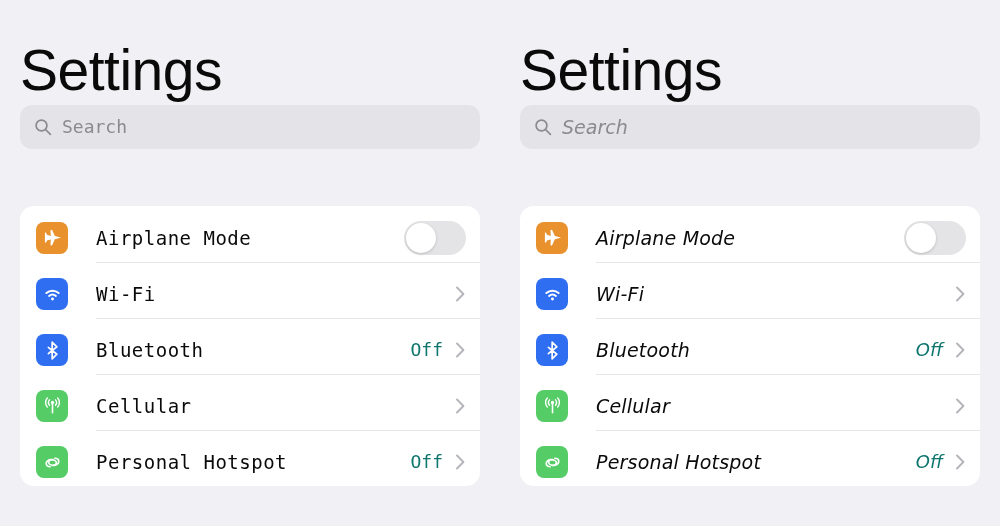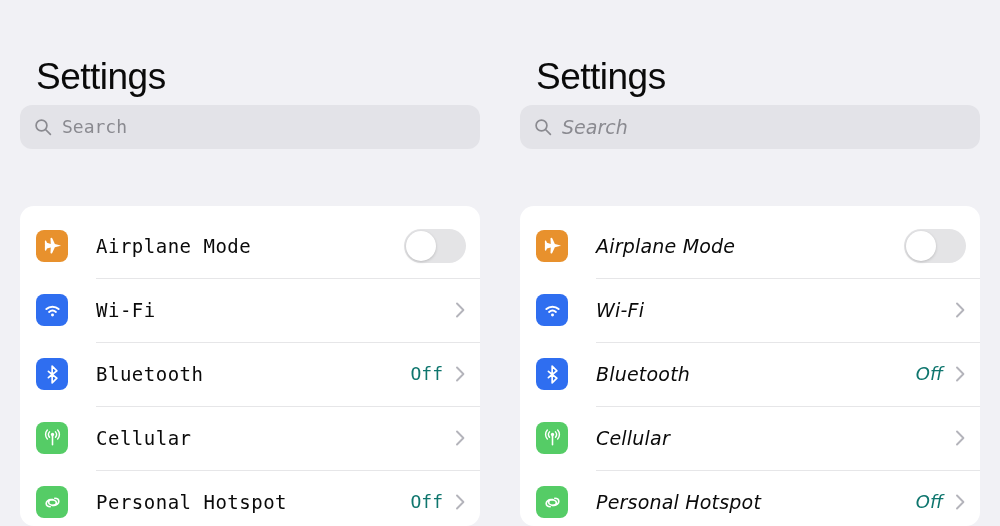--- a/index.html
+++ b/index.html
@@ -24,27 +24,27 @@
     position: absolute;
     top: 0;
     width: 460px;
     height: 526px;
   }
   .panel-left  { left: 20px; }
   .panel-right { left: 520px; }
 
   
   .page-title {
-    margin: 16px;
+    margin: 0;
     padding: 0;
     position: absolute;
     top: 42px;
     left: 0;
     font-family: "Liberation Sans", sans-serif;
-    font-size: 37px;
+    font-size: 57px;
     font-weight: 400;
     letter-spacing: -0.5px;
     color: #0a0a0a;
     line-height: 1;
   }
 
   
   .search-bar {
     position: absolute;
     top: 105px;
@@ -84,21 +84,20 @@
     overflow: hidden;
   }
 
   .row {
     position: relative;
     height: 56px;
     display: flex;
     align-items: center;
     padding: 8px 14px 0 16px;
     box-sizing: border-box;
-    margin-top: 8px;
   }
   .row + .row::before {
     content: "";
     position: absolute;
     top: 0;
     left: 76px;
     right: 0;
     height: 1px;
     background: #e6e6e8;
   }

